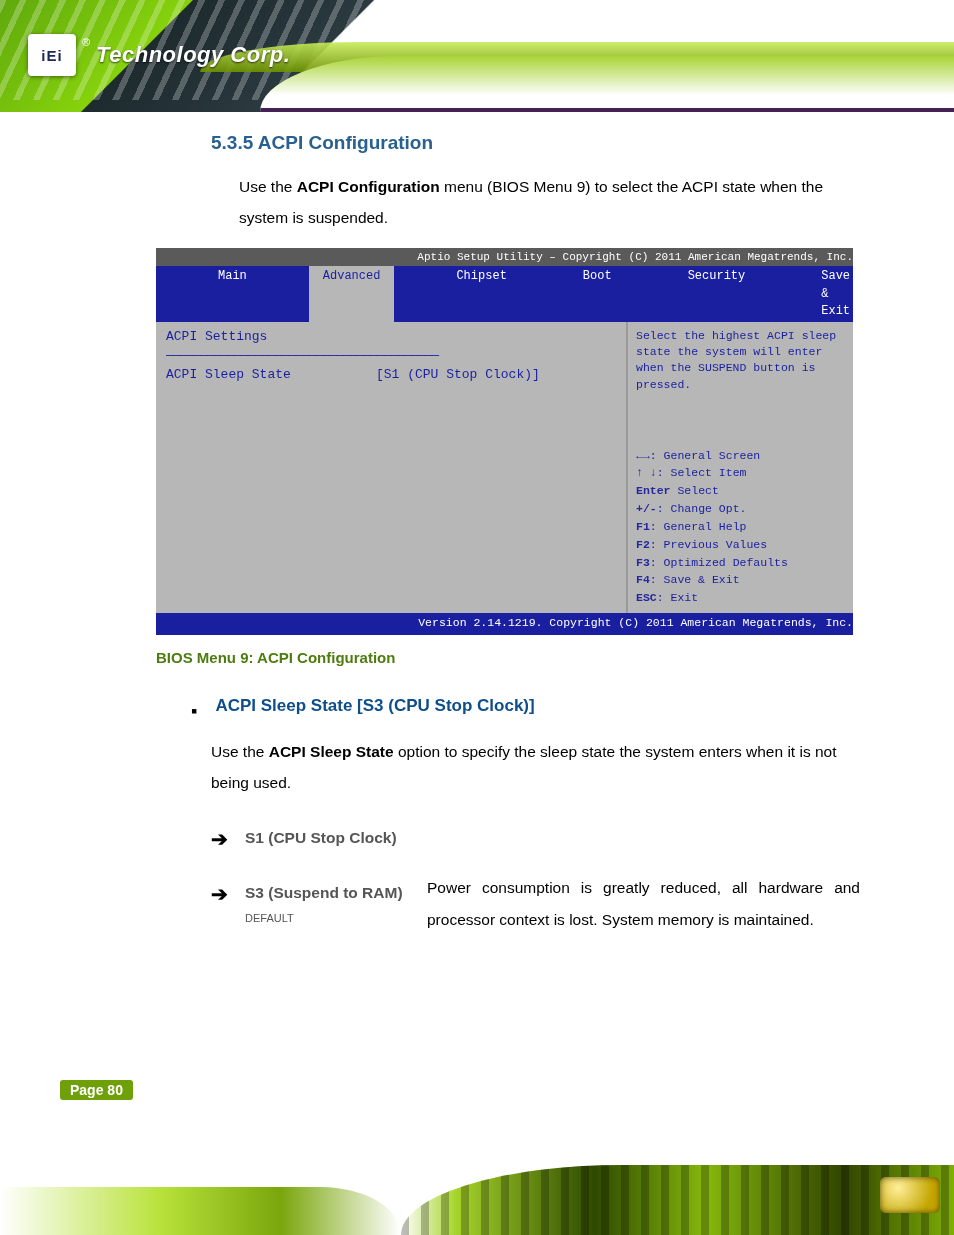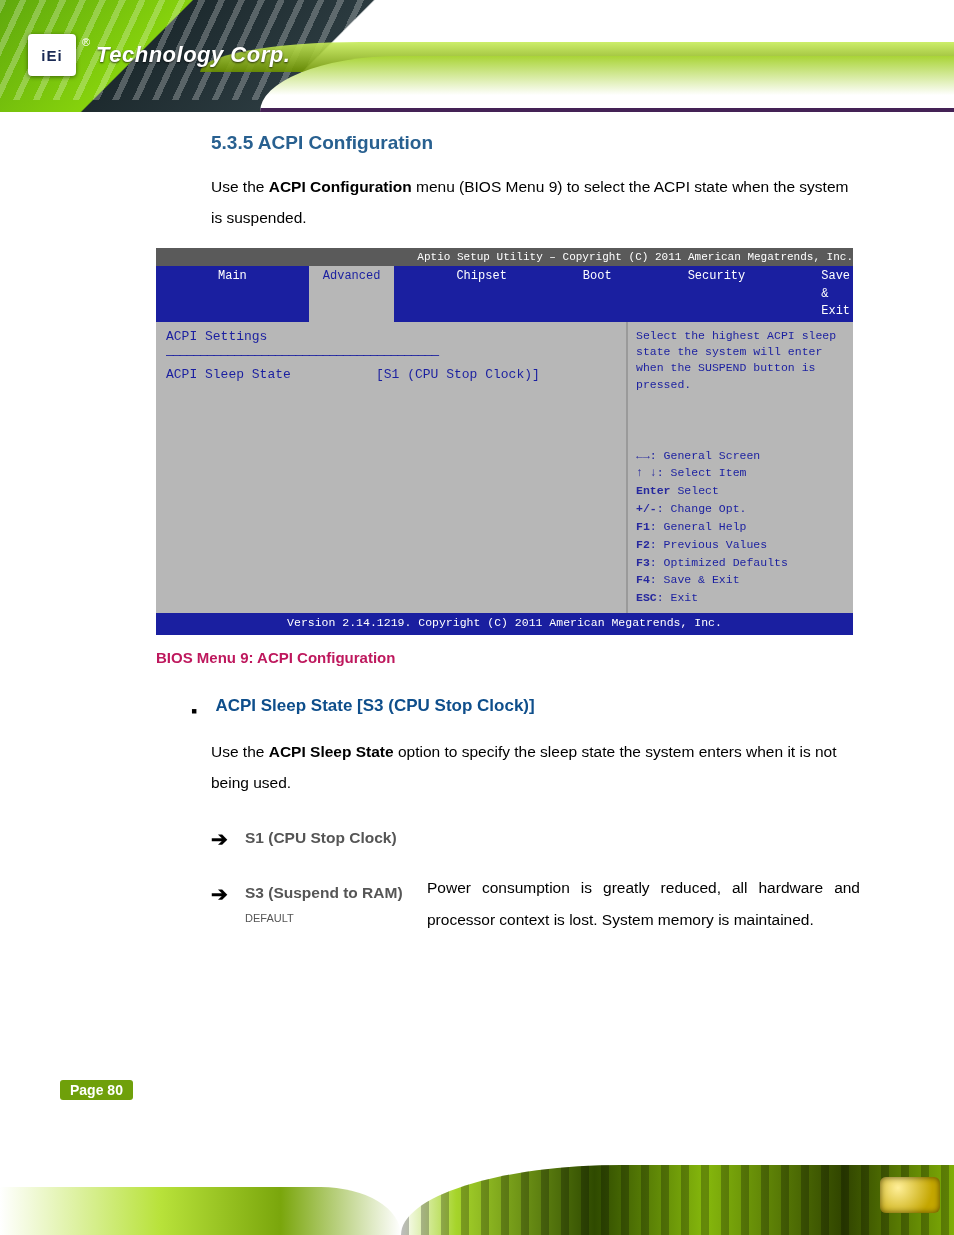--- a/index.html
+++ b/index.html
@@ -18,42 +18,42 @@
   .logo .txt { color:#fff; font:italic 700 22px/1 Arial; text-shadow:0 1px 2px rgba(0,0,0,.7); letter-spacing:.5px;}
   .ftr { position:absolute; left:0; bottom:0; width:100%; height:110px; background:#fff; overflow:hidden;}
   .ftr .bar1{position:absolute;left:0;bottom:0;height:48px;width:42%;background:linear-gradient(90deg,#fff,#b8e23a 40%,#7aa60c 70%,#fff 100%);border-top-right-radius:80px 48px;}
   .ftr .bar2{position:absolute;right:0;bottom:0;height:70px;width:58%;background:linear-gradient(90deg,#fff 0%,#a6d42a 10%,#2f4a00 35%,#86b80c 55%,#304400 80%,#7fae06 100%);border-top-left-radius:220px 70px;}
   .ftr .bar2::after{content:"";position:absolute;inset:0;background:repeating-linear-gradient(90deg,rgba(0,0,0,.25) 0 8px,transparent 8px 20px);mix-blend-mode:multiply;border-top-left-radius:inherit;}
   .ftr .cap{position:absolute;right:14px;bottom:22px;width:60px;height:36px;background:radial-gradient(circle at 30% 30%,#ffef99,#c4a600 70%);border-radius:6px;box-shadow:inset 0 0 6px rgba(0,0,0,.6);}
 
   
   .page { position:absolute; left:16px; top:130px; width:100%; padding:0 110px 0 195px; color:#000; font-size:15.5px; line-height:2.05; }
   .sec-title { color:#286090; font:700 19px/1.4 Arial; margin-bottom:14px; }
-  .para { margin-bottom:14px; }
+  .para { margin-bottom:14px;margin-left:28px; }
   .para .bold { font-weight:700; }
 
   
   .bios { width:697px; margin-left:-55px; margin-top:6px; font:13px/1.45 "Courier New",monospace; color:#fff; }
   .bios .topbar { background:#5a5a5a; height:18px; text-align:right; font-size:11px; padding-top:2px;}
   .bios .tabs { background:#1a1fa0; display:flex; font-size:12px; }
   .bios .tabs span { padding:2px 14px; color:#fff;margin-left:48px;}
   .bios .tabs .active { background:#b7b7b7; color:#1a1fa0;}
   .bios .body { display:flex; background:#b7b7b7; color:#1a1fa0; min-height:250px;}
   .bios .left { flex:1; padding:6px 10px 10px 10px; border-right:2px solid #9a9a9a;}
   .bios .left .hdr1{color:#1a1fa0;font-weight:400;}
   .bios .left .rule{color:#1a1fa0; letter-spacing:-1px; white-space:nowrap; overflow:hidden;}
   .bios .left .row{display:flex;}
   .bios .left .row .k{width:210px;}
   .bios .left .row .v{color:#1a1fa0;}
   .bios .right{width:225px;padding:6px 8px;font-size:11.5px;}
   .bios .right .hint{color:#1a1fa0;margin-bottom:54px;line-height:1.4;}
   .bios .right .keys div{color:#1a1fa0;line-height:1.55;}
   .bios .right .keys b{color:#26289e;font-weight:700;}
-  .bios .bot { background:#1a1fa0; color:#fff; text-align:center; font-size:11.5px; padding:2px 0 3px;}
-  .bios-caption{font:700 15px Arial;color:#be185d;margin:14px 0 30px -55px;}
+  .bios .bot { background:#1a1fa0; color:#fff; text-align:right; font-size:11.5px; padding:2px 0 3px;}
+  .bios-caption{font:700 15px Arial;color:#4d7c0f;margin:14px 0 30px -55px;}
 
   
   .opt-head{display:flex;align-items:flex-start;gap:18px;margin:6px 0 16px -20px;}
   .opt-head .bull{font-size:18px;line-height:1;margin-top:6px;}
   .opt-head .lbl{font:700 17px Arial;color:#0e4e8b;}
   .opt-para{margin-bottom:18px;}
   .opt-row{display:flex;align-items:flex-start;margin-bottom:12px;}
   .opt-row .arrow{font-size:20px;font-weight:700;width:34px;flex:none;margin-top:2px;}
   .opt-row .name{width:182px;flex:none;font-weight:700;color:#555;margin-top:5px;}
   .opt-row .def{font-size:11px;color:#555;display:block;font-weight:400;margin-top:-2px;}

